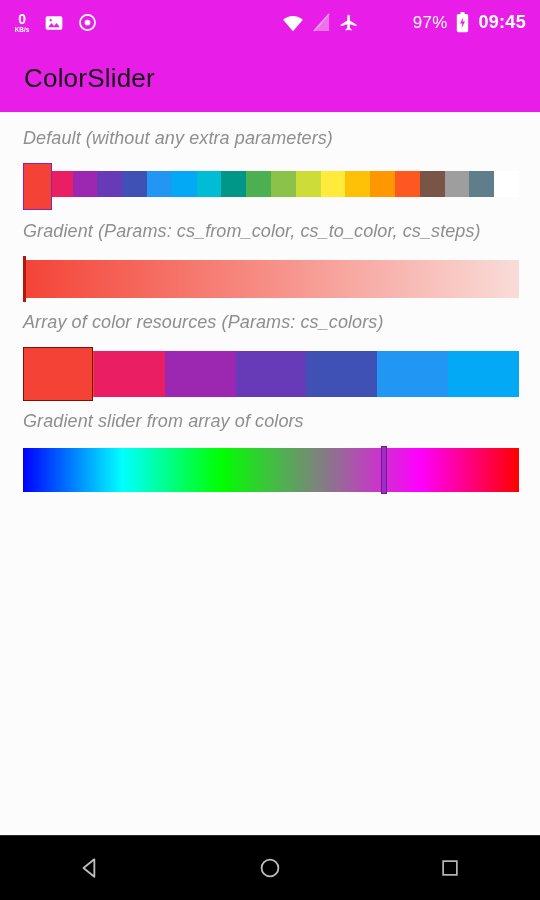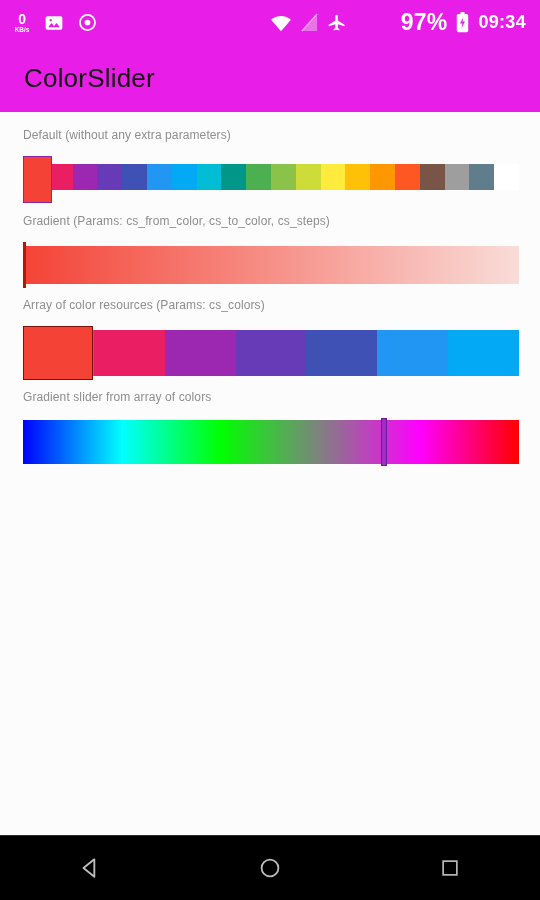--- a/index.html
+++ b/index.html
@@ -19,21 +19,21 @@
     display: flex; align-items: center;
     padding: 0 14px;
   }
   .status-left { display: flex; align-items: center; gap: 14px; }
   .status-right { display: flex; align-items: center; gap: 9px; margin-left: auto; }
   .netspeed { display: flex; flex-direction: column; align-items: center; line-height: 1; color: #ffffff; }
   .netspeed .num { font-size: 14px; font-weight: bold; letter-spacing: -0.5px; }
   .netspeed .unit { font-size: 7px; font-weight: bold; transform: scaleX(0.92); }
   .sb-icon { display: inline-flex; align-items: center; justify-content: center; }
   .sb-icon svg { display: block; }
-  .batt-pct { color: #ffffff; font-size: 23px; font-weight: bold; letter-spacing: 0.2px; margin-left: 45px; }
+  .batt-pct { color: #ffffff; font-size: 17px; font-weight: normal; letter-spacing: 0.2px; margin-left: 45px; }
   .clock { color: #ffffff; font-size: 18px; font-weight: bold; letter-spacing: 0.3px; }
 
   
   .app-bar {
     position: absolute; top: 45px; left: 0;
     width: 540px; height: 67px;
     background: #e81ee8;
     display: flex; align-items: center;
     padding-left: 24px;
   }
@@ -42,24 +42,25 @@
   
   .content {
     position: absolute; top: 112px; left: 0;
     width: 540px; height: 723px;
     background: #fcfcfc;
     padding: 16px 22px 0 23px;
   }
   .section { margin-bottom: 10px; }
   .section-label {
     color: #8e8e8e;
-    font-size: 12px;
+    font-size: 18px;
     letter-spacing: 0.1px;
     margin-bottom: 14px;
     white-space: nowrap;
+    font-style: italic;
   }
 
   
   .slider {
     position: relative;
     width: 496px;
     height: 40px;
   }
   .track {
     position: absolute;
@@ -167,21 +168,21 @@
           </svg>
       </span>
       <span class="batt-pct">97%</span>
       <span class="sb-icon">
         <svg width="13" height="21" viewBox="0 0 13 21">
             <rect x="4.5" y="0" width="4" height="2" fill="#fff"></rect>
             <rect x="0.8" y="2" width="11.4" height="18.2" rx="1.6" fill="#fff"></rect>
             <path d="M7.3 5.3L4 11.6h2.4l-0.8 4.6 3.4-6.6H6.6z" fill="#e81ee8"></path>
           </svg>
       </span>
-      <span class="clock">09:34</span>
+      <span class="clock">09:45</span>
     </div>
   </div>
 
   <div class="app-bar">
     <span class="app-title">ColorSlider</span>
   </div>
 
   <div class="content">
 
     <div class="section">

